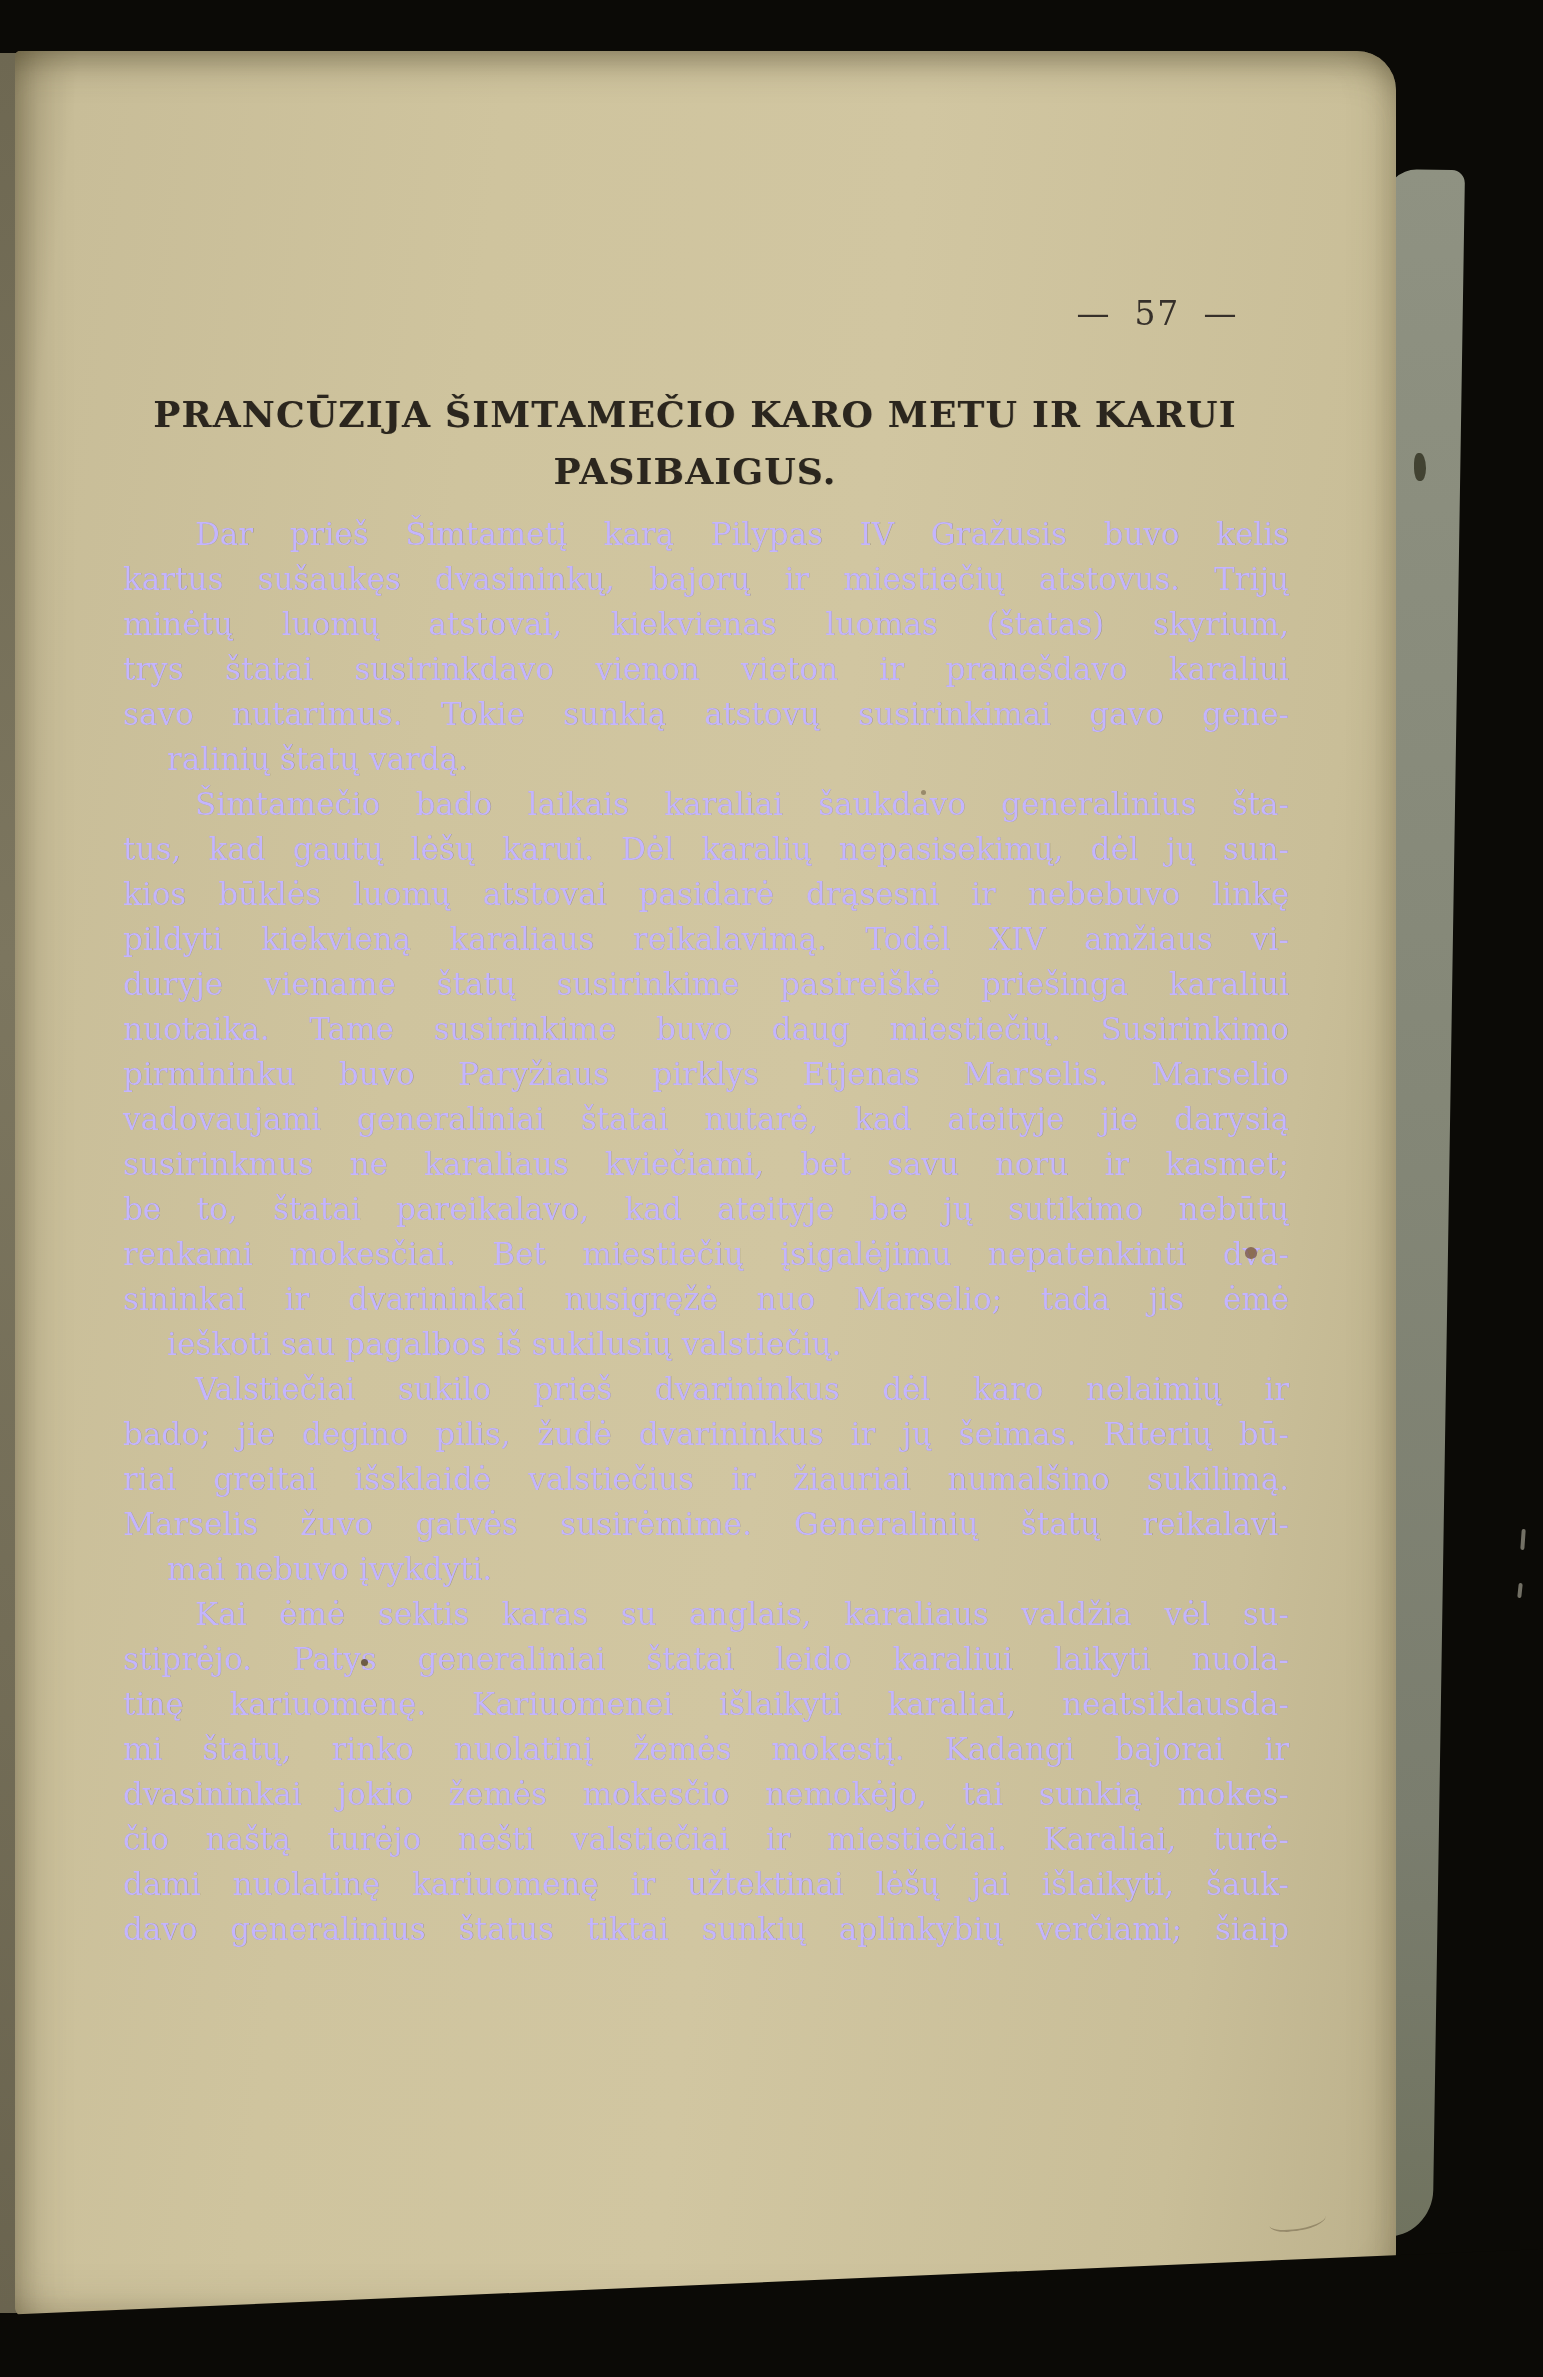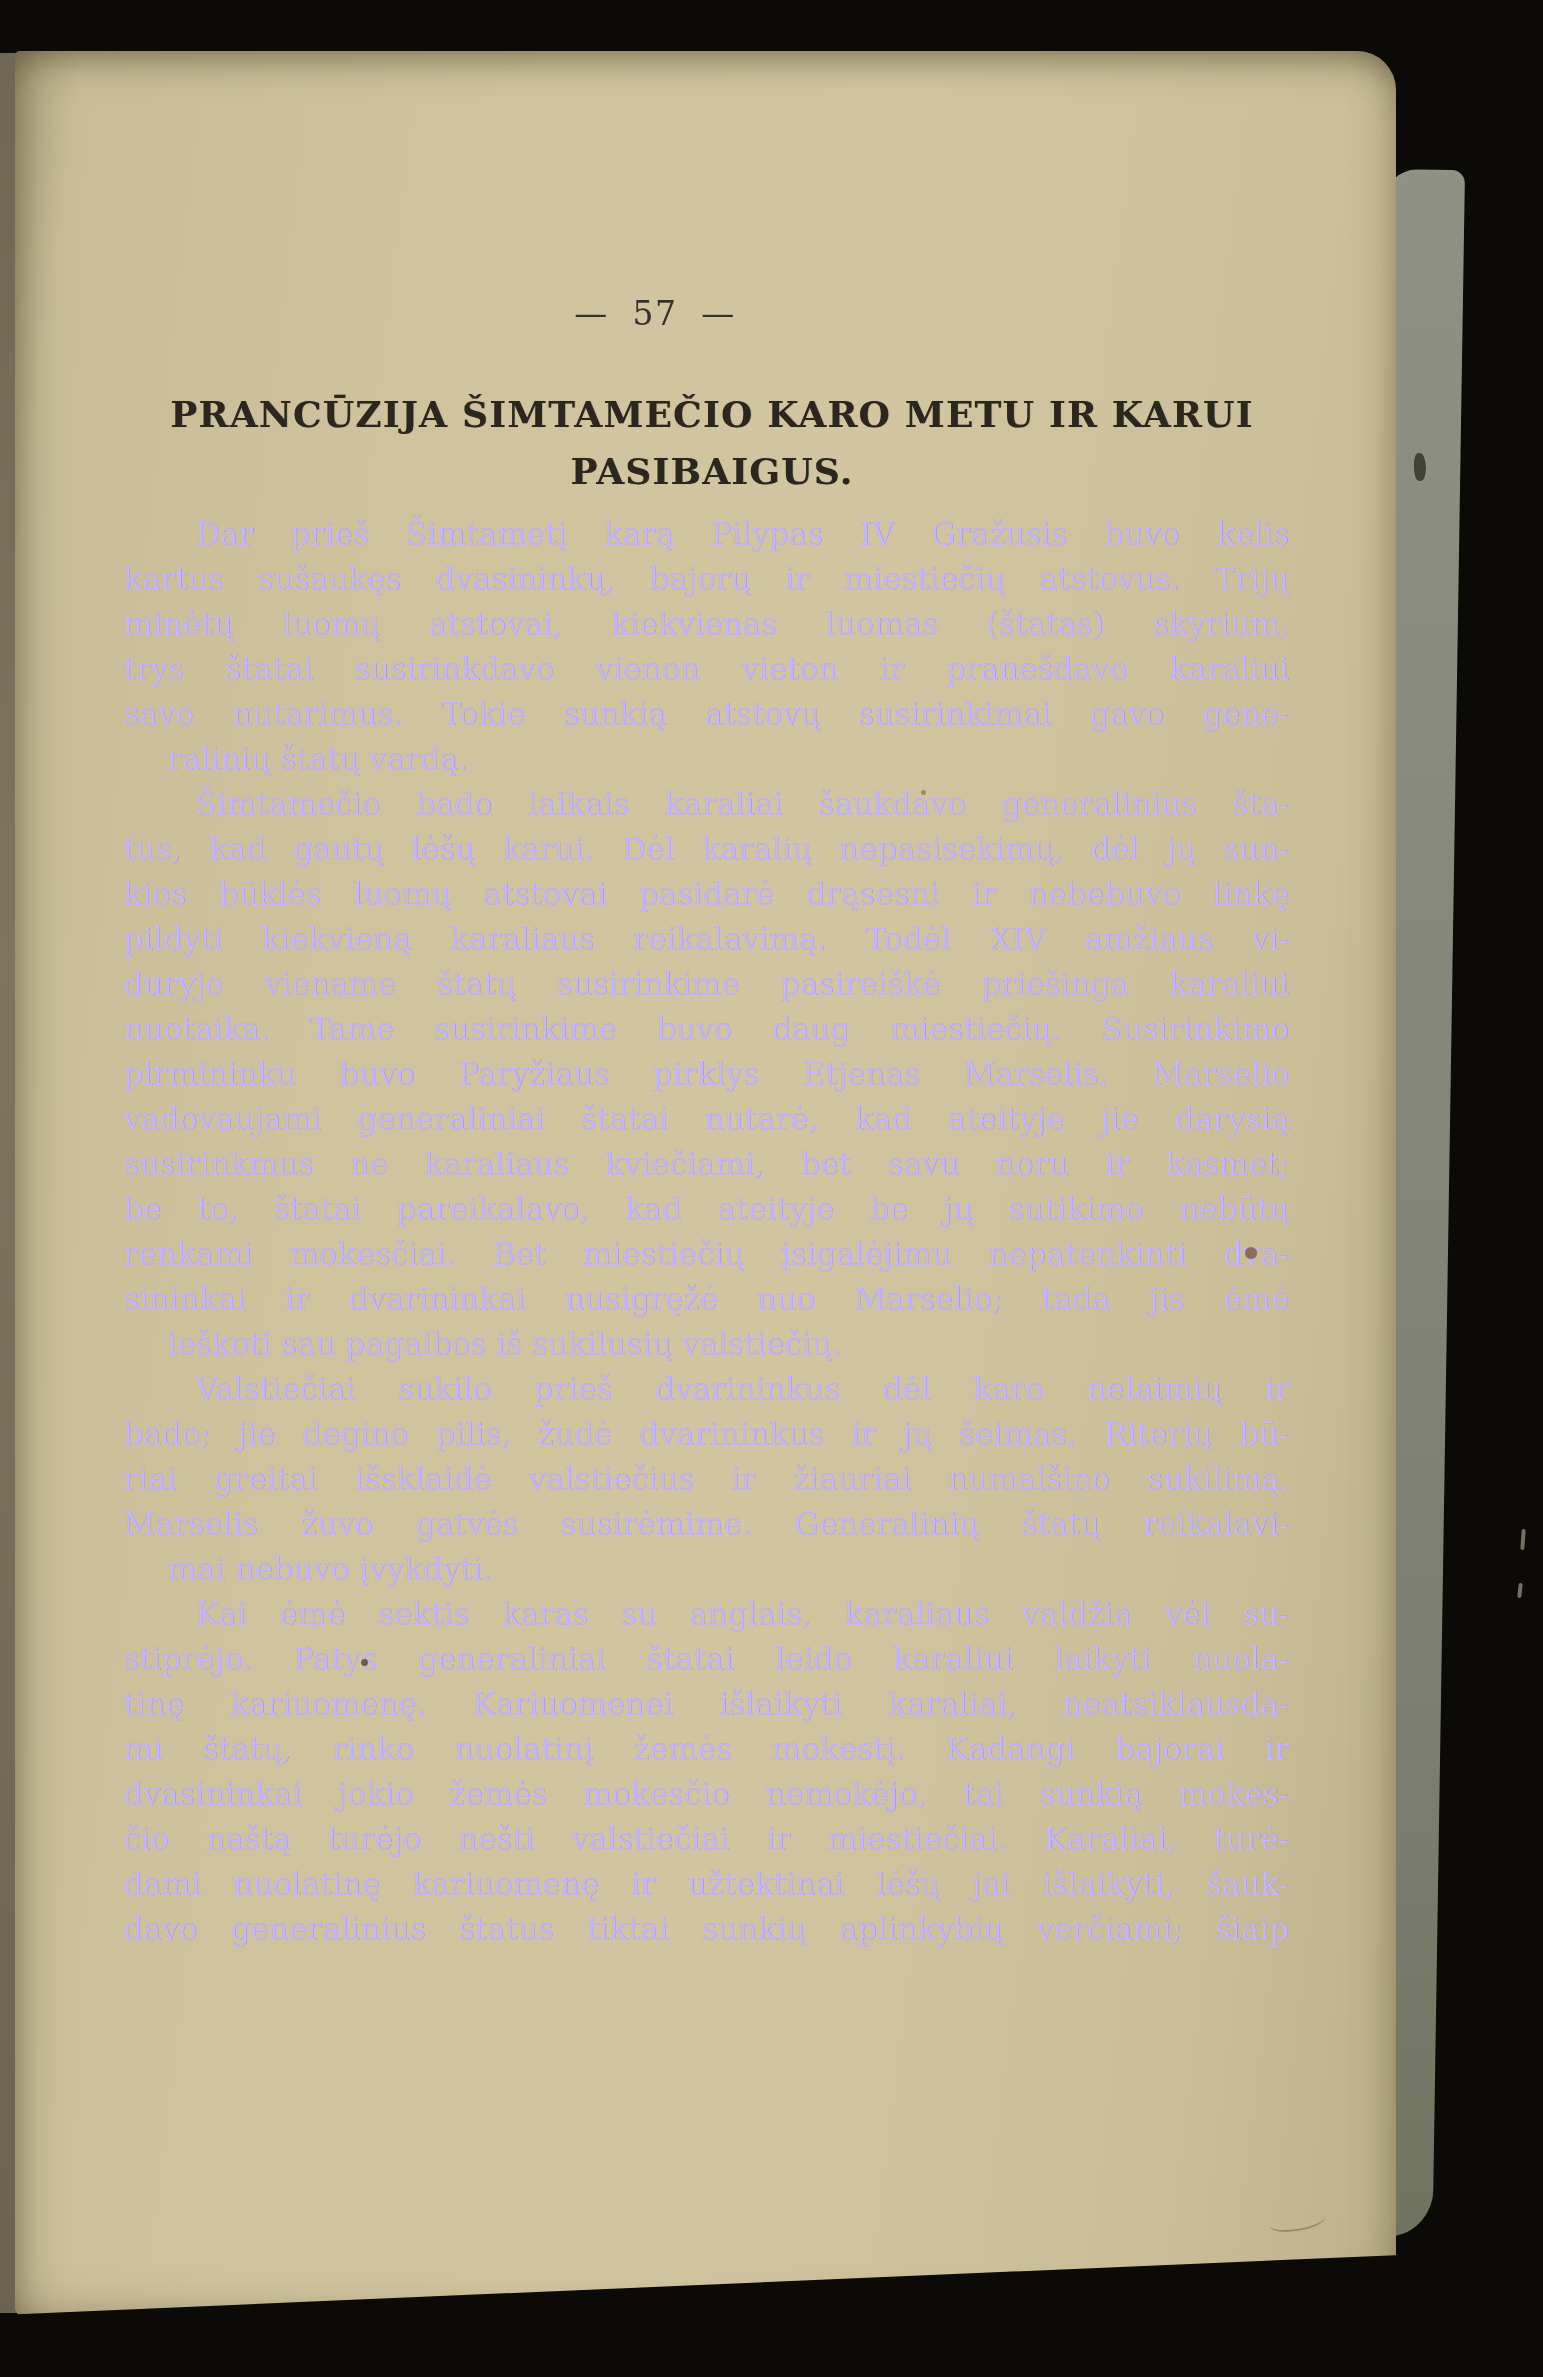--- a/index.html
+++ b/index.html
@@ -44,30 +44,30 @@
     position:absolute;
     left:-25px;top:2316px;width:1659px;height:230px;
     background:#0b0a06;
     transform:rotate(-2.45deg);
     transform-origin:0 0;
     z-index:3;
   }
   .page-number{
     position:absolute;
     left:72px;top:294px;width:1166px;
-    text-align:center;
+    text-align:right;
     font-size:33px;
     color:#36302a;
     letter-spacing:1.6px;
     word-spacing:11.5px;
     z-index:4;
   }
   .chapter-title{
     position:absolute;
-    left:129px;top:386px;width:1166px;
+    left:112px;top:386px;width:1166px;
     text-align:center;
     font-weight:bold;
     font-size:36px;
     line-height:57px;
     letter-spacing:1.2px;
     color:#2b261e;
     text-shadow:0.4px 0.4px 0.7px rgba(43,38,30,.35);
     z-index:4;
   }
   .body-text{

